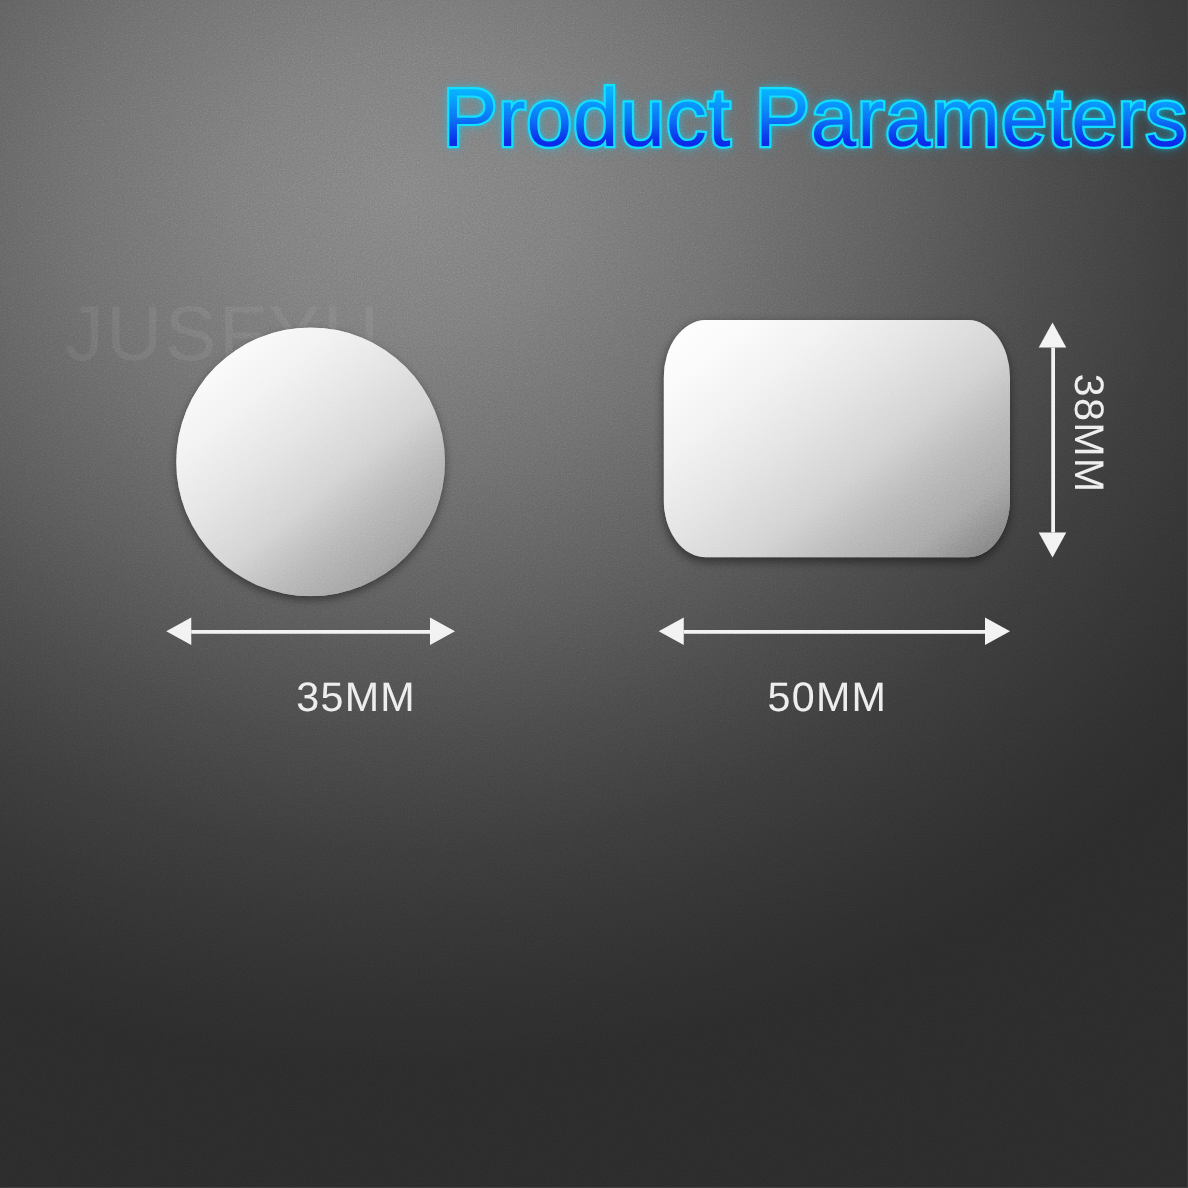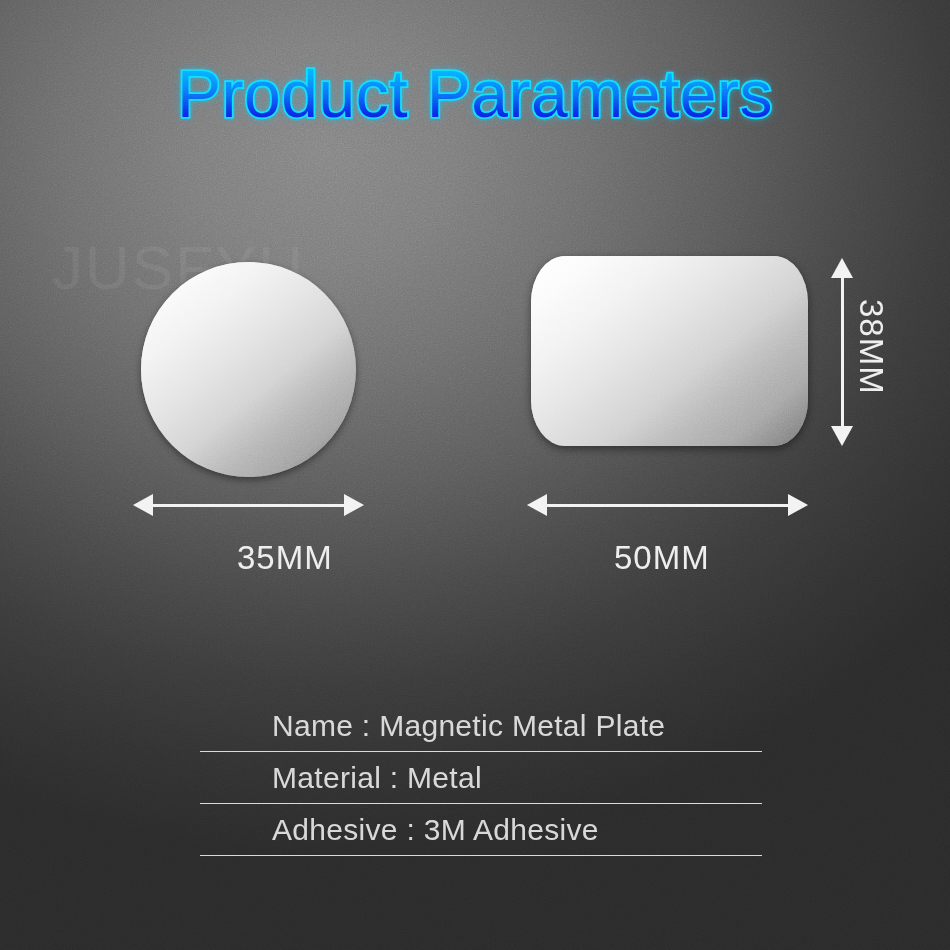--- a/index.html
+++ b/index.html
@@ -45,21 +45,21 @@
     color:#ffffff;
     opacity:.055;
     white-space:nowrap;
     user-select:none;
   }
 
   
   #title-wrap {
     position:absolute;
     top:60px; left:0; width:950px;
-    text-align:center;
+    text-align:right;
   }
   #title {
     display:inline-block;
     position:relative;
     font-size:66px;
     line-height:1.04;
     font-weight:400;
     letter-spacing:.5px;
     white-space:nowrap;
   }
@@ -252,31 +252,20 @@
   </div>
   <div class="dim-label" style="left:614px; top:539px;">50MM</div>
 
   <div class="v-arrow" style="left:831px; top:258px; height:188px;">
     <div class="head up"></div>
     <div class="shaft"></div>
     <div class="head down"></div>
   </div>
   <div class="dim-label vertical" style="left:890px; top:299px;">38MM</div>
 
-  <div id="specs">
-    <div class="spec-row">
-      <div class="spec-text">Name : Magnetic Metal Plate</div>
-    </div>
-    <div class="spec-row">
-      <div class="spec-text">Material : Metal</div>
-    </div>
-    <div class="spec-row">
-      <div class="spec-text">Adhesive : 3M Adhesive</div>
-    </div>
-  </div>
 
   <svg id="noise" width="950" height="950" xmlns="http://www.w3.org/2000/svg">
     <filter id="grain">
       <feTurbulence type="fractalNoise" baseFrequency="0.85" numOctaves="3" stitchTiles="stitch"></feTurbulence>
       <feColorMatrix type="saturate" values="0"></feColorMatrix>
     </filter>
     <rect width="950" height="950" filter="url(#grain)"></rect>
   </svg>
 
 </div>

